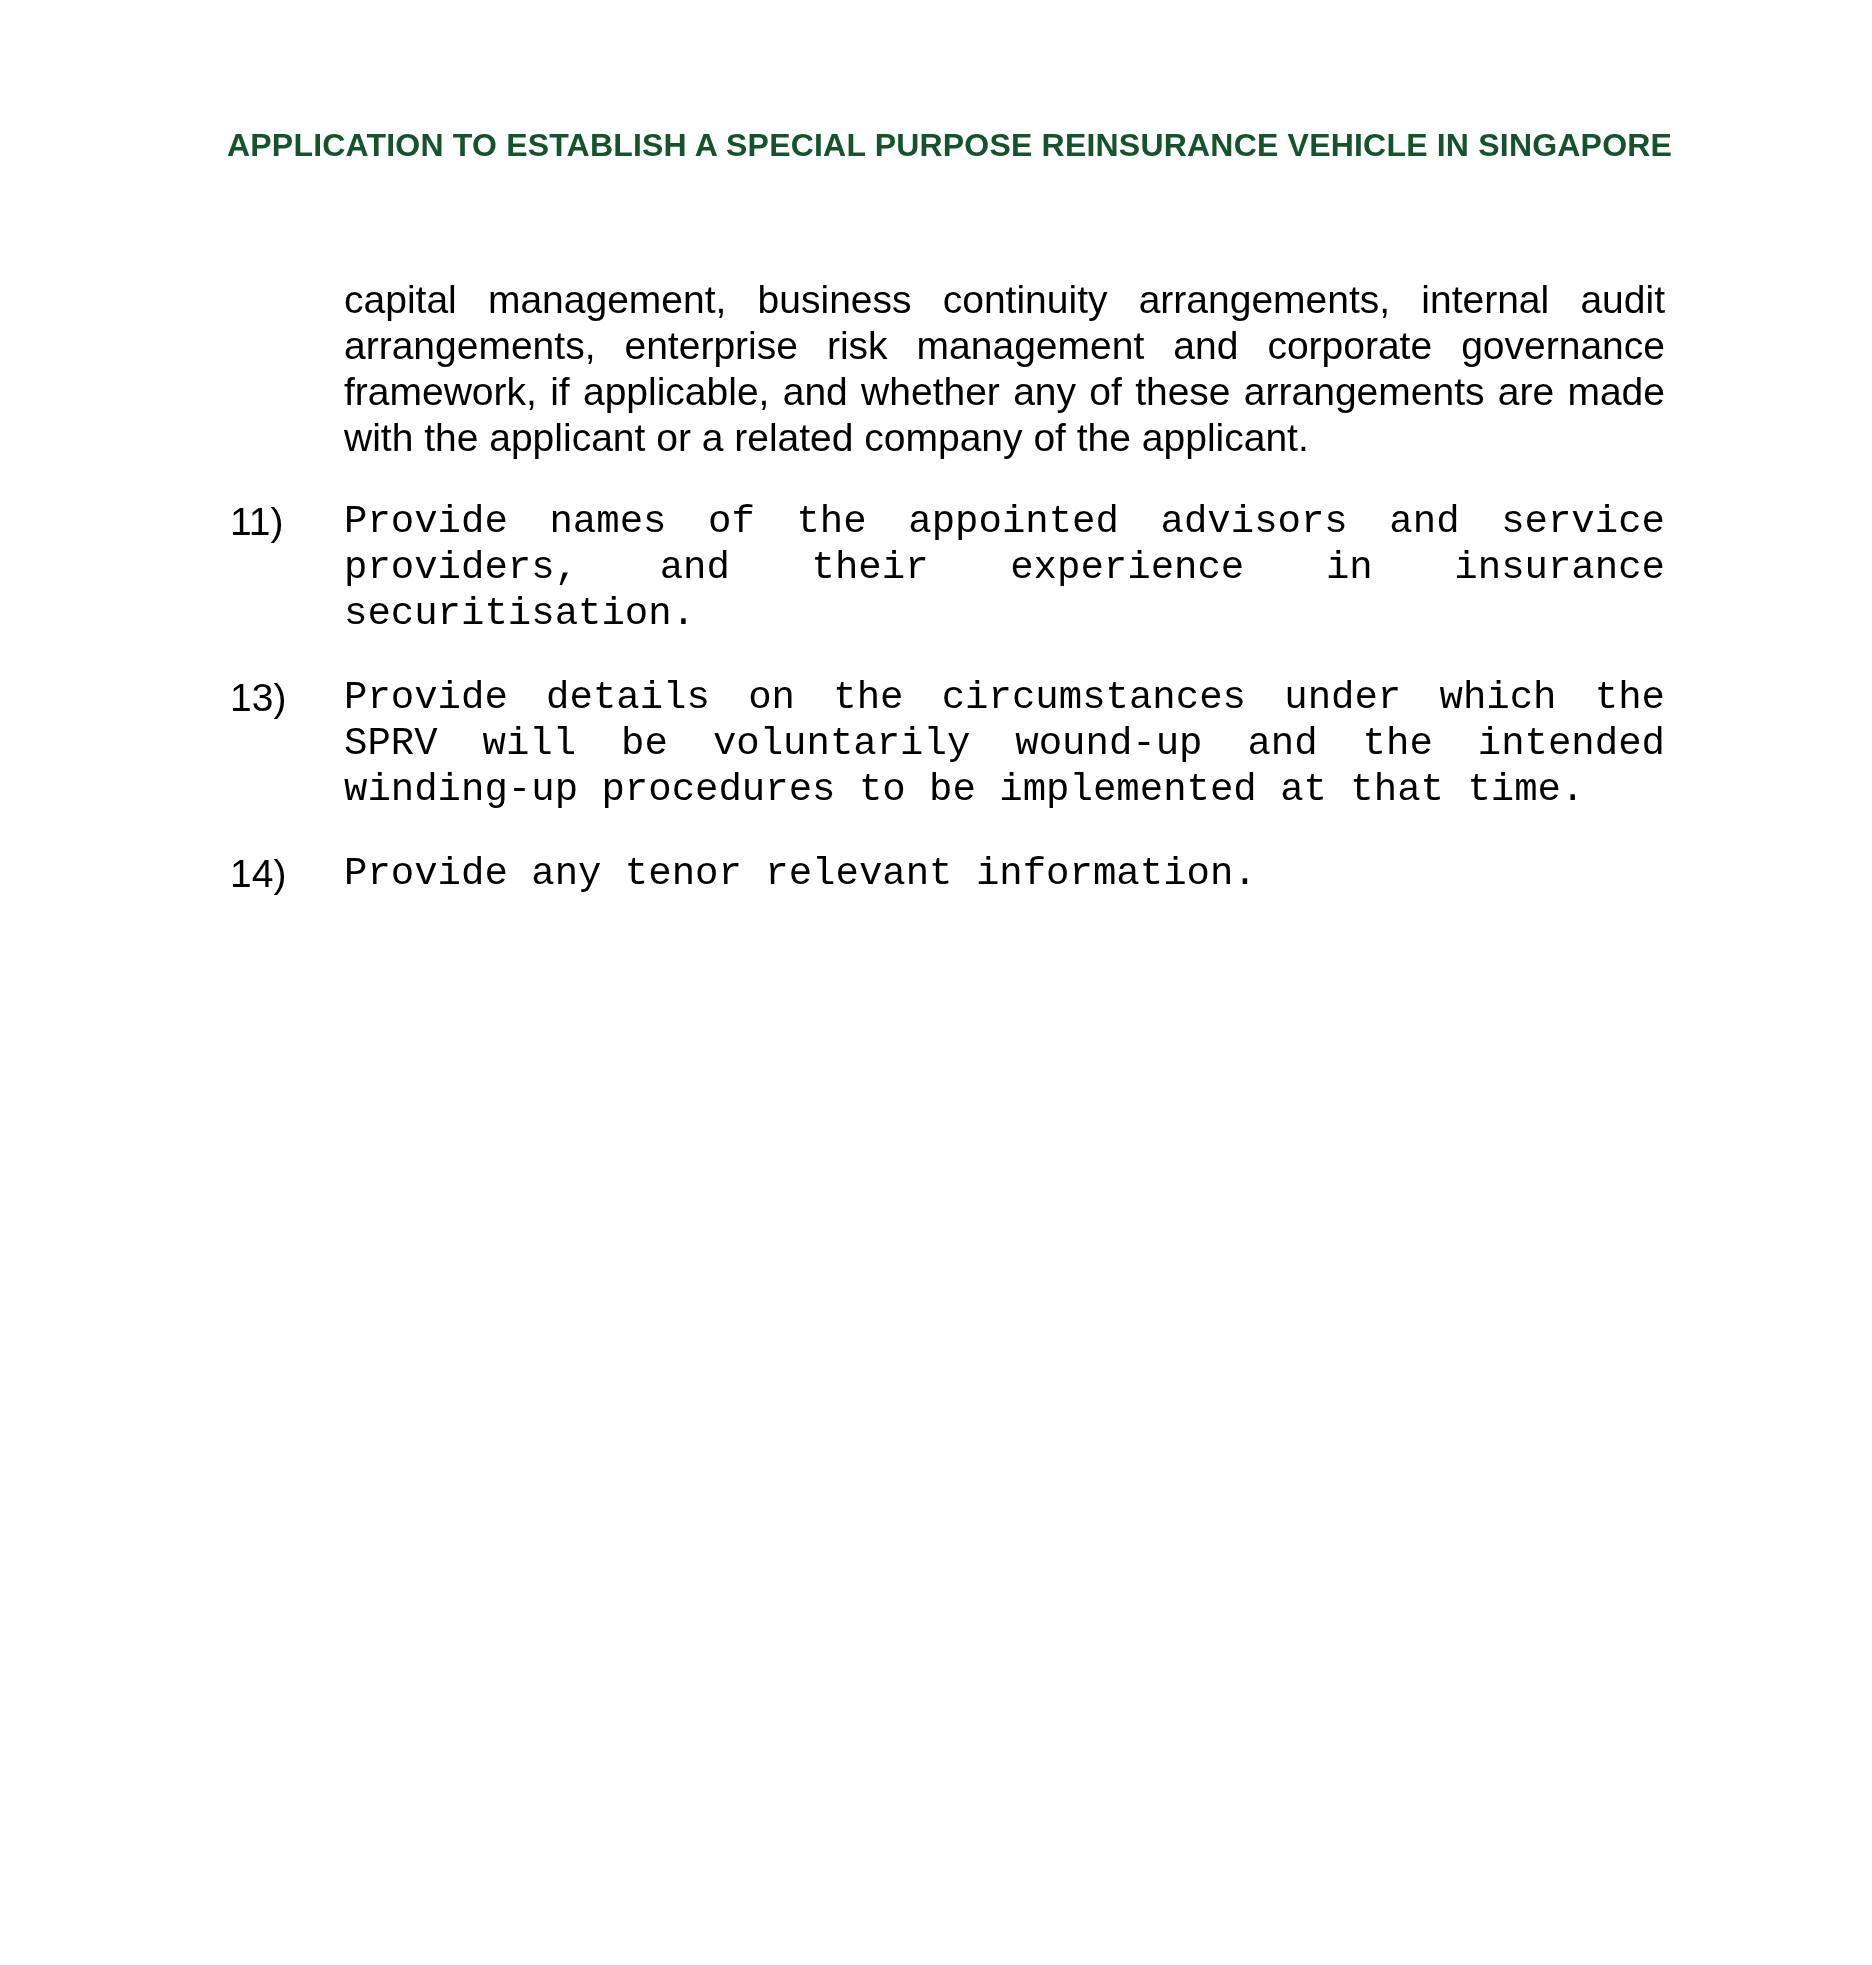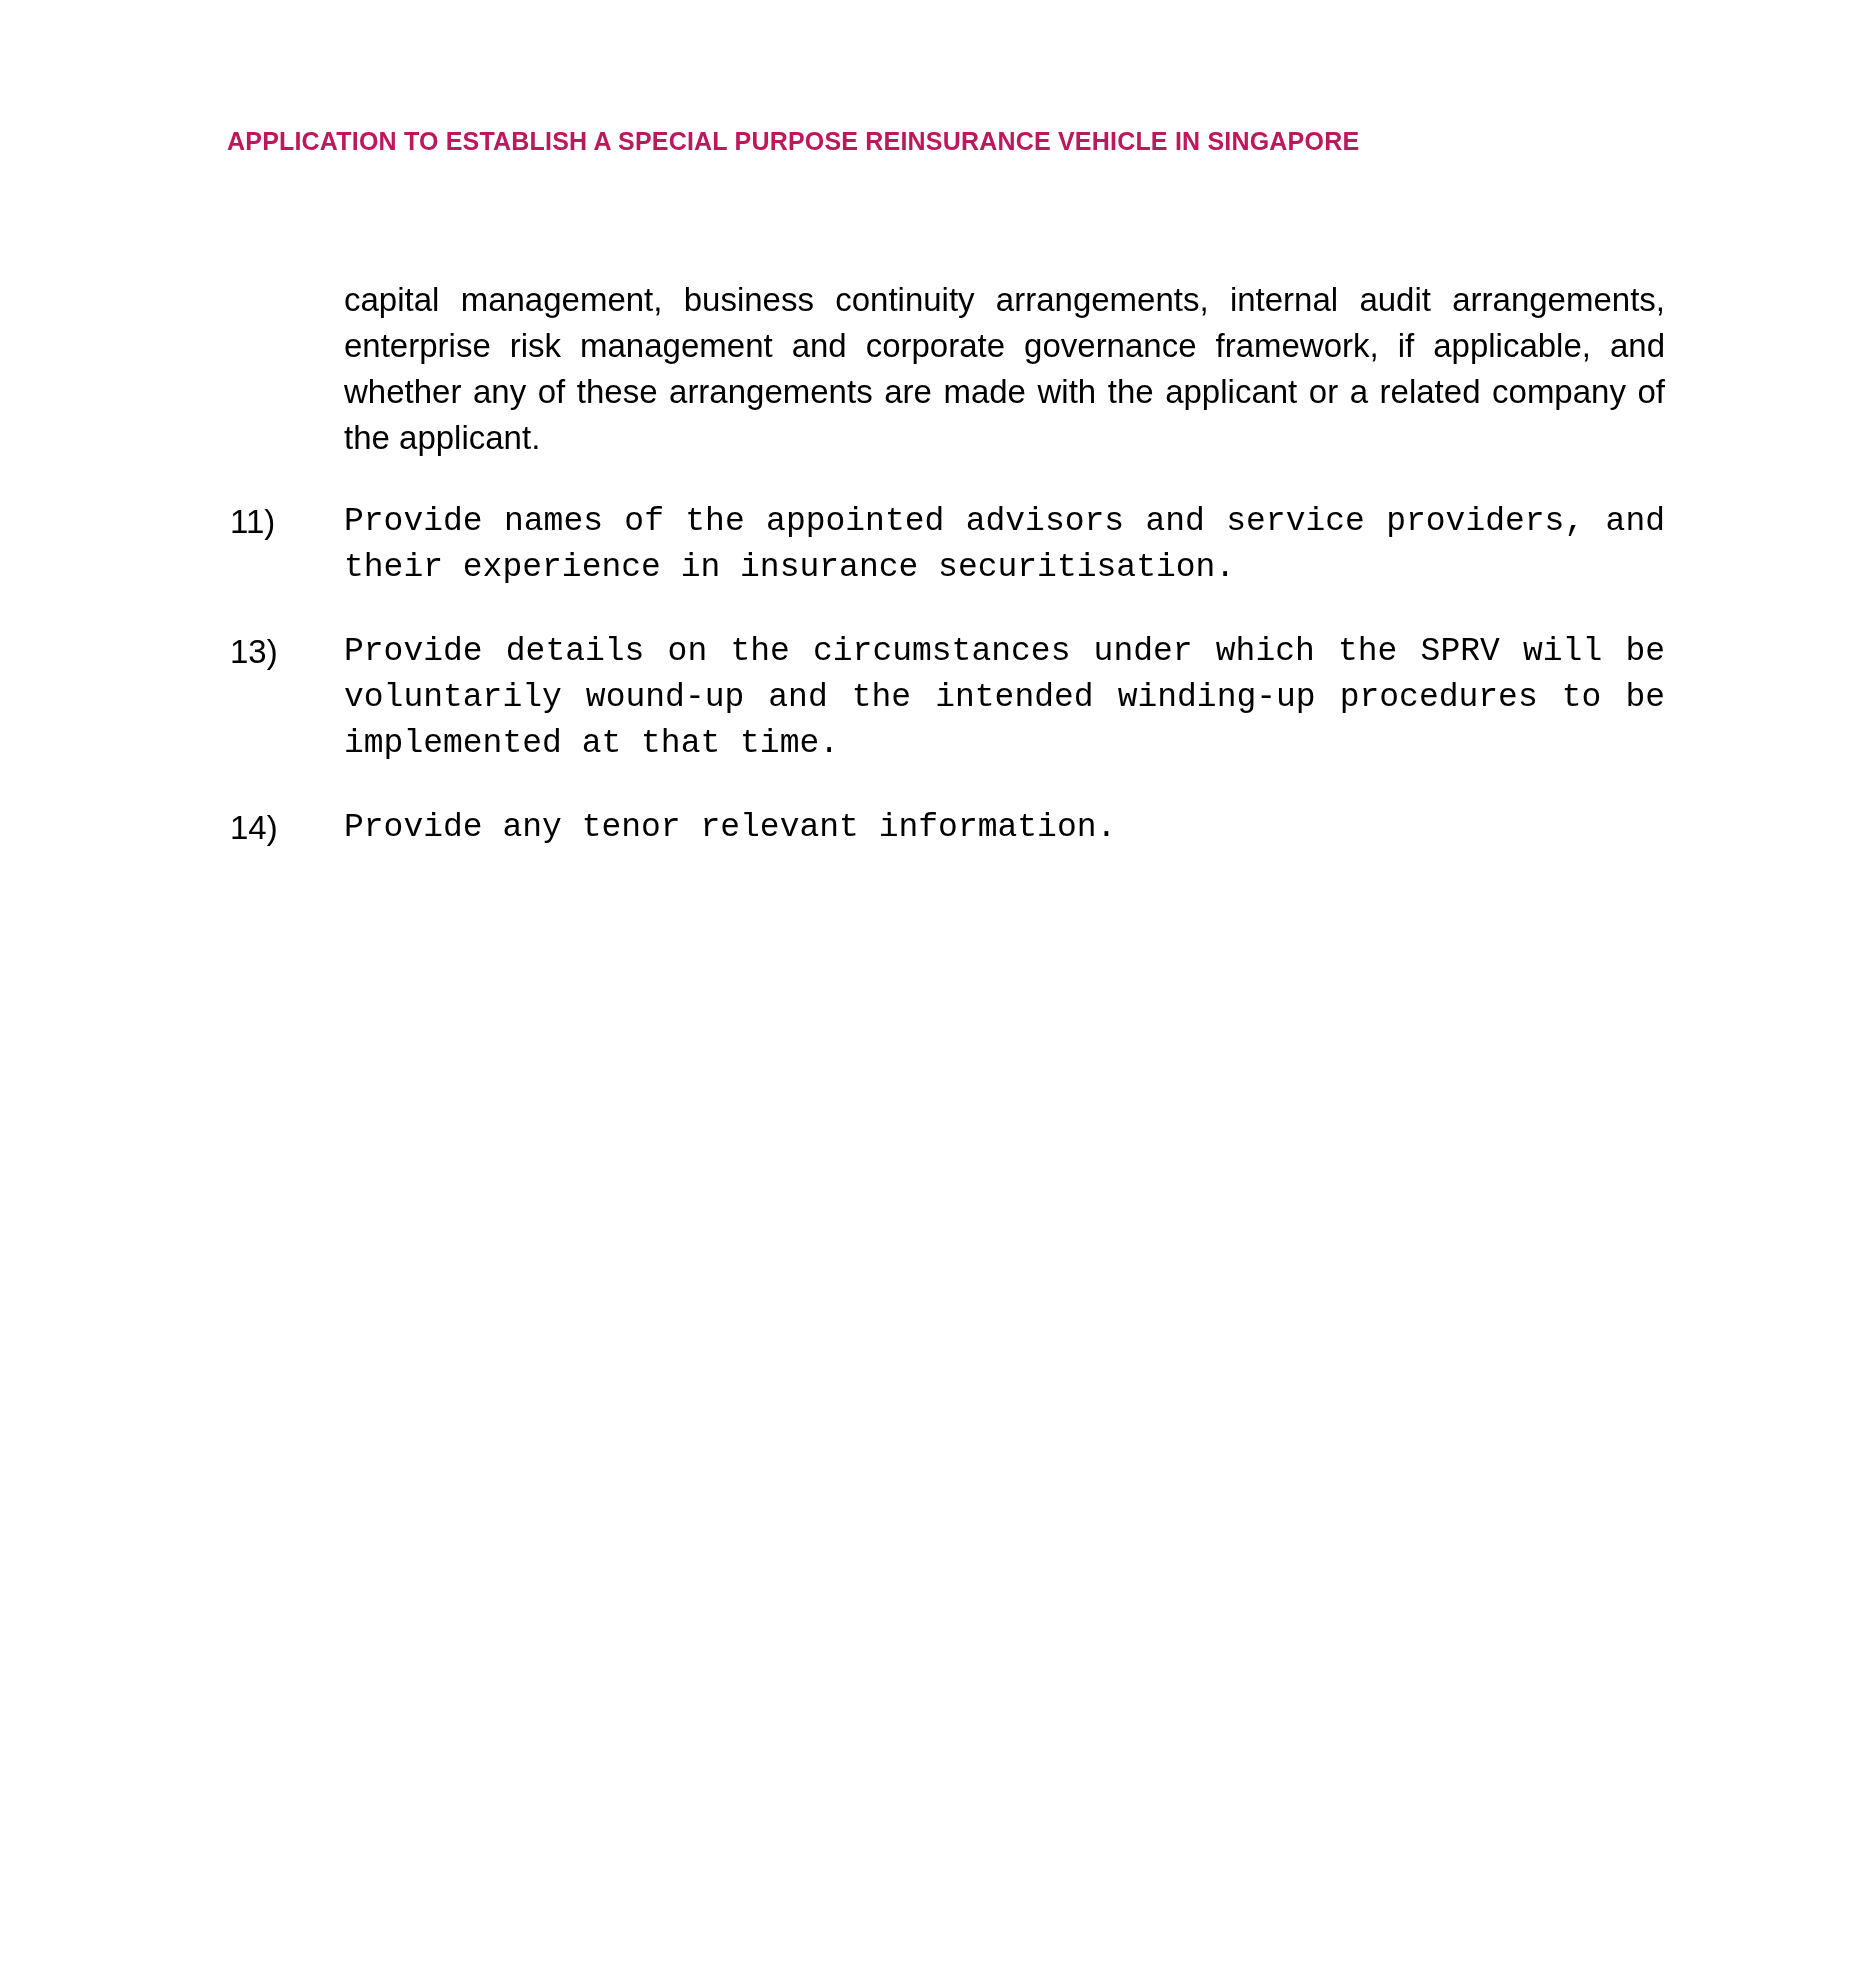--- a/index.html
+++ b/index.html
@@ -17,32 +17,32 @@
   }
   .page {
     position: absolute;
     inset: 0;
     background: #ffffff;
   }
   .doc-header {
     position: absolute;
     left: 227px;
     top: 127px;
-    font-size: 25px;
+    font-size: 32px;
     font-weight: 700;
     letter-spacing: 0.2px;
     white-space: nowrap;
-    color: #be185d;
+    color: #14532d;
   }
   .content {
     position: absolute;
     left: 230px;
     top: 277px;
     width: 1435px;
-    font-size: 33px;
+    font-size: 39px;
     line-height: 46px;
     color: #000000;
   }
   .lead-paragraph {
     margin: 0 0 38px 114px;
     text-align: justify;
   }
   .item {
     position: relative;
     margin: 12px 0 38px 0;

